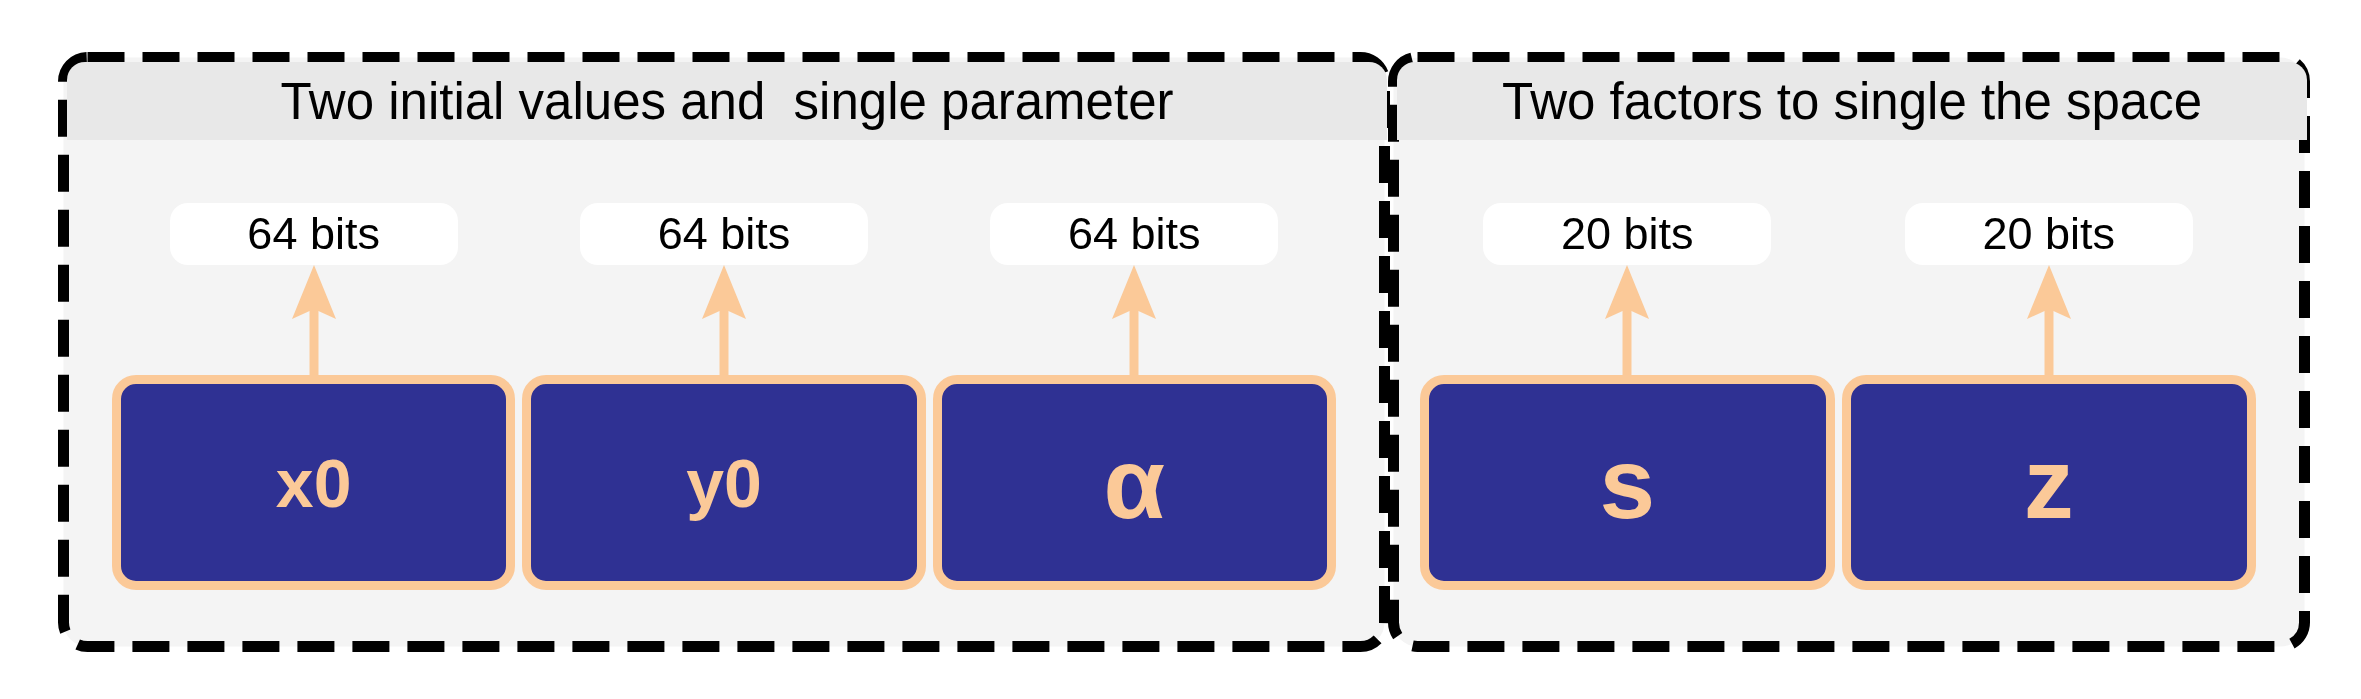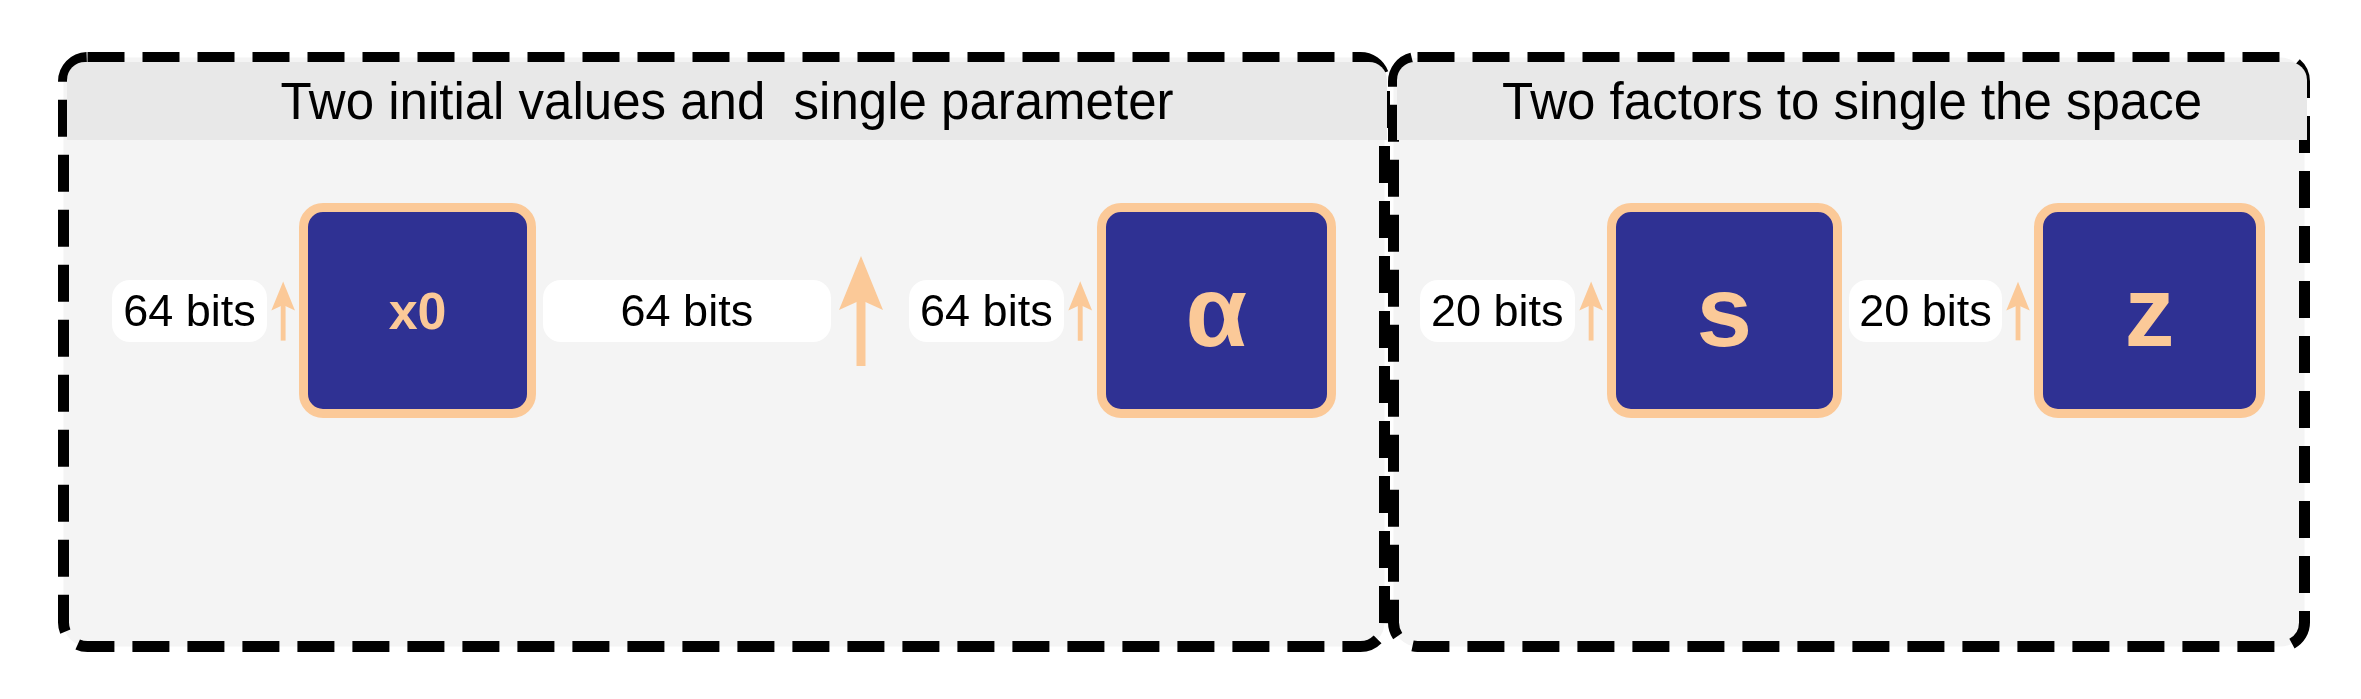--- a/index.html
+++ b/index.html
@@ -35,21 +35,21 @@
     white-space: pre; letter-spacing: 0px;
   }
 
   .cols {
     position: absolute; top: 151px; z-index: 2;
     display: flex; gap: 7px;
   }
   .panel-left  .cols { left: 54px; right: 54px; }
   .panel-right .cols { left: 32px; right: 54px; }
 
-  .col { flex: 1 1 0; display: flex; align-items: center; }
+  .col { flex: 1 1 0; display: flex; flex-direction: column; align-items: center; }
 
   .pill {
     width: 288px; height: 62px;
     background: var(--pill-bg, #fff);
     border-radius: 18px;
     display: flex; align-items: center; justify-content: center;
   }
   .pill span { font-size: 45px; color: var(--text, #000); white-space: pre; }
 
   .arrow { display: block; }
@@ -58,21 +58,21 @@
   .box {
     box-sizing: border-box;
     width: 100%; height: 215px;
     background: var(--box-fill, #2f3193);
     border: 9px solid var(--accent, #fbc998);
     border-radius: 24px;
     display: flex; align-items: center; justify-content: center;
   }
   .box-label {
     color: var(--accent, #fbc998);
-    font-weight: bold; font-size: 52px; line-height: 1;
+    font-weight: bold; font-size: 68px; line-height: 1;
   }
   .box-label.lg { font-size: 100px; }
 </style>
 </head>
 <body>
 
 <div class="stage">
 
   <section class="panel panel-left">
     <svg class="border-svg" width="1332" height="600" viewBox="0 0 1332 600">
@@ -99,20 +99,23 @@
       </div>
 
       <div class="col">
         <div class="pill">
           <span>64 bits</span>
         </div>
         <svg class="arrow" width="60" height="110" viewBox="0 0 60 110">
           <polygon class="head" points="30,0 52,54 30,44 8,54"></polygon>
           <rect class="shaft" x="25.5" y="40" width="9" height="70"></rect>
         </svg>
+        <div class="box">
+          <span class="box-label">y0</span>
+        </div>
       </div>
 
       <div class="col">
         <div class="pill">
           <span>64 bits</span>
         </div>
         <svg class="arrow" width="60" height="110" viewBox="0 0 60 110">
           <polygon class="head" points="30,0 52,54 30,44 8,54"></polygon>
           <rect class="shaft" x="25.5" y="40" width="9" height="70"></rect>
         </svg>

